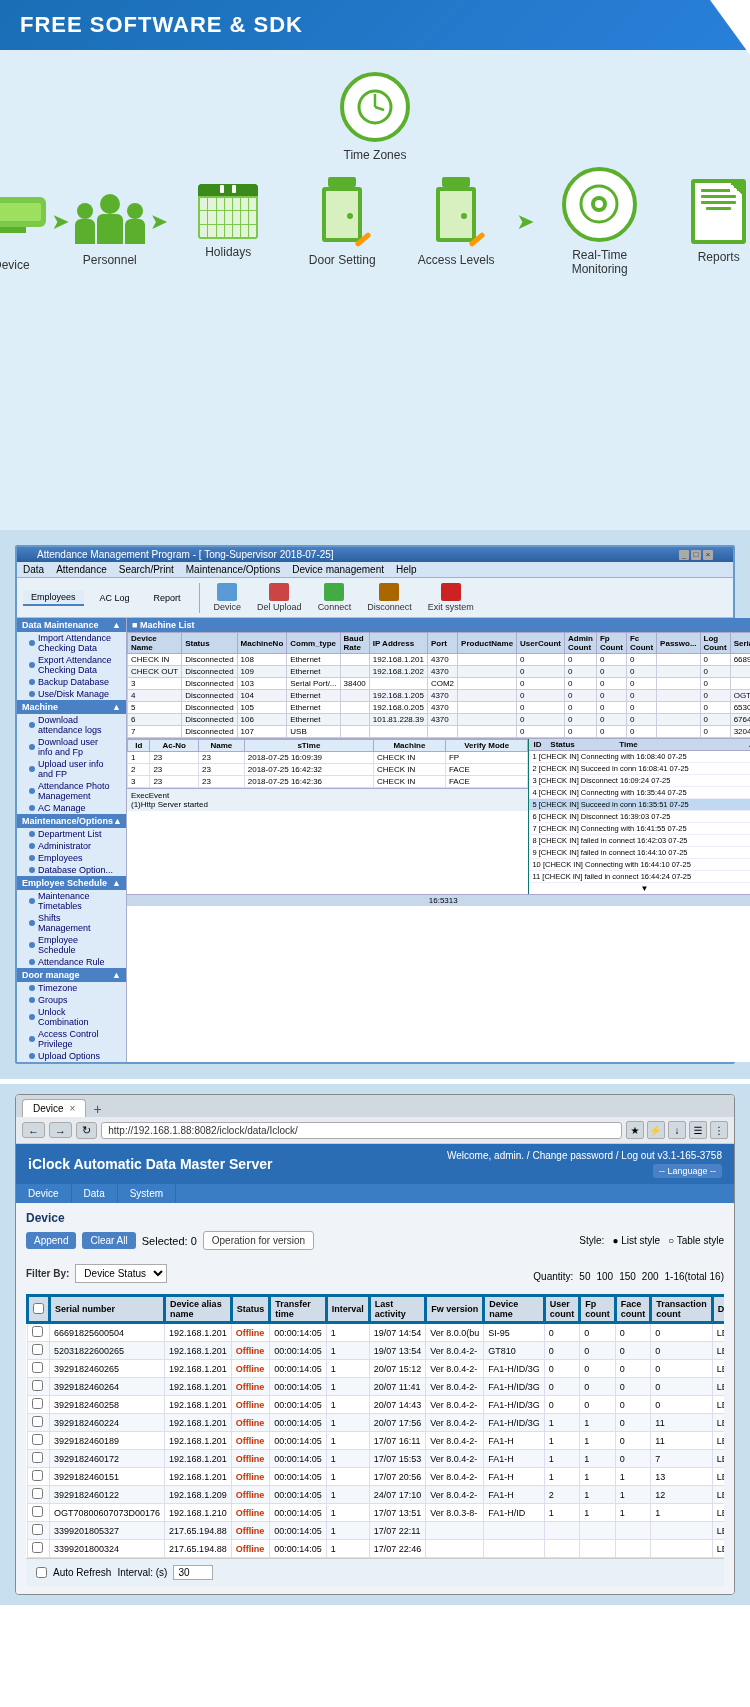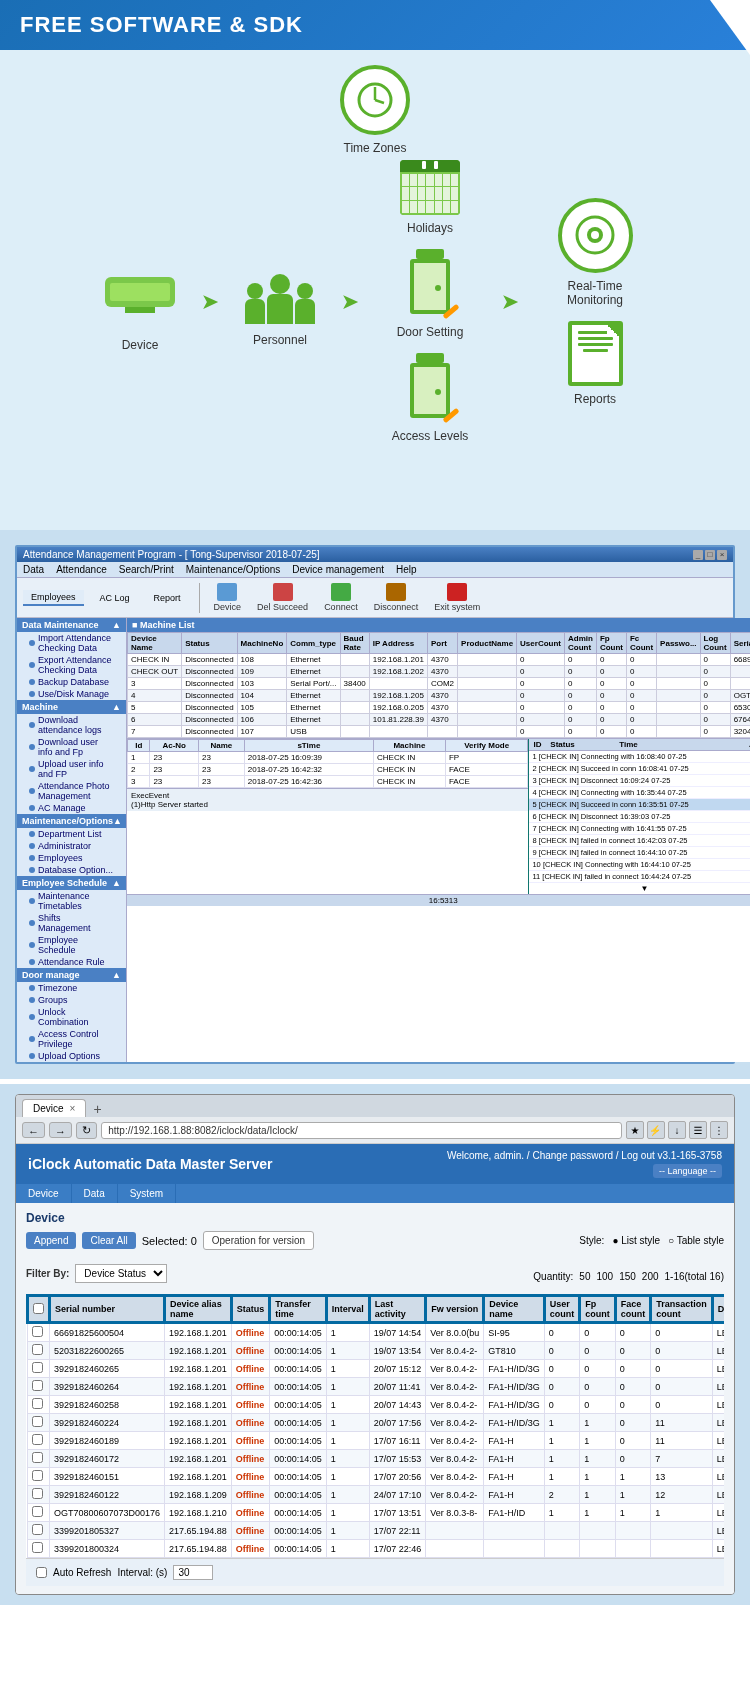--- a/index.html
+++ b/index.html
@@ -24,21 +24,21 @@
     .header-title {
       color: #fff;
       font-size: 22px;
       font-weight: 900;
       letter-spacing: 1px;
     }
 
     
     .flowchart-section {
       background: #ddeef8;
-      padding: 15px 20px 20px;
+      padding: 22px 20px 20px;
       min-height: 480px;
     }
     .flowchart-item {
       display: flex;
       flex-direction: column;
       align-items: center;
       width: 100px;
     }
     .flowchart-icon-wrap {
       width: 80px; height: 80px;
@@ -49,21 +49,21 @@
     }
     .arrow {
       width: 40px; height: 30px;
       display: flex; align-items: center; justify-content: center;
       font-size: 22px; color: #5ab02c;
     }
 
     
     .center-col {
       display: flex;
-      flex-direction: column;
+      flex-direction: row;
       align-items: center;
       gap: 14px;
       margin: 0 10px;
     }
 
     
     .green-circle {
       width: 70px; height: 70px;
       border-radius: 50%;
       border: 4px solid #5ab02c;
@@ -121,21 +121,21 @@
     }
     .app-window {
       border: 2px solid #6699cc;
       background: #f0f4f8;
       border-radius: 2px;
       font-size: 10px;
     }
     .app-titlebar {
       background: linear-gradient(to bottom, #4a80c4, #2a5fa0);
       color: #fff;
-      padding: 2px 6px;
+      padding: 2px 20px;
       font-size: 10px;
       display: flex; align-items: center; justify-content: space-between; gap: 42px;
     }
     .app-titlebar-btns { display: flex; gap: 2px; }
     .title-btn { width: 10px; height: 10px; background: #aaa; border-radius: 1px; font-size: 8px; color: #333; display: flex; align-items: center; justify-content: center; }
     .app-menubar {
       background: #d4e4f4;
       padding: 2px 6px;
       display: flex; gap: 12px;
       border-bottom: 1px solid #aac;
@@ -450,21 +450,21 @@
       <div style="border-bottom: 2px solid #4a80c4; font-size:9px; padding: 2px 8px; background: #e0ecf8;">Employees</div>
       <div style="font-size:9px; padding: 2px 8px;">AC Log</div>
       <div style="font-size:9px; padding: 2px 8px;">Report</div>
       <div class="toolbar-sep"></div>
       <div class="toolbar-btn">
         <div class="toolbar-icon" style="background:#5a9ad4;"></div>
         <span>Device</span>
       </div>
       <div class="toolbar-btn">
         <div class="toolbar-icon" style="background:#cc4444;"></div>
-        <span>Del Succeed</span>
+        <span>Del Upload</span>
       </div>
       <div class="toolbar-btn">
         <div class="toolbar-icon" style="background:#44aa44;"></div>
         <span>Connect</span>
       </div>
       <div class="toolbar-btn">
         <div class="toolbar-icon" style="background:#aa6600;"></div>
         <span>Disconnect</span>
       </div>
       <div class="toolbar-btn">

